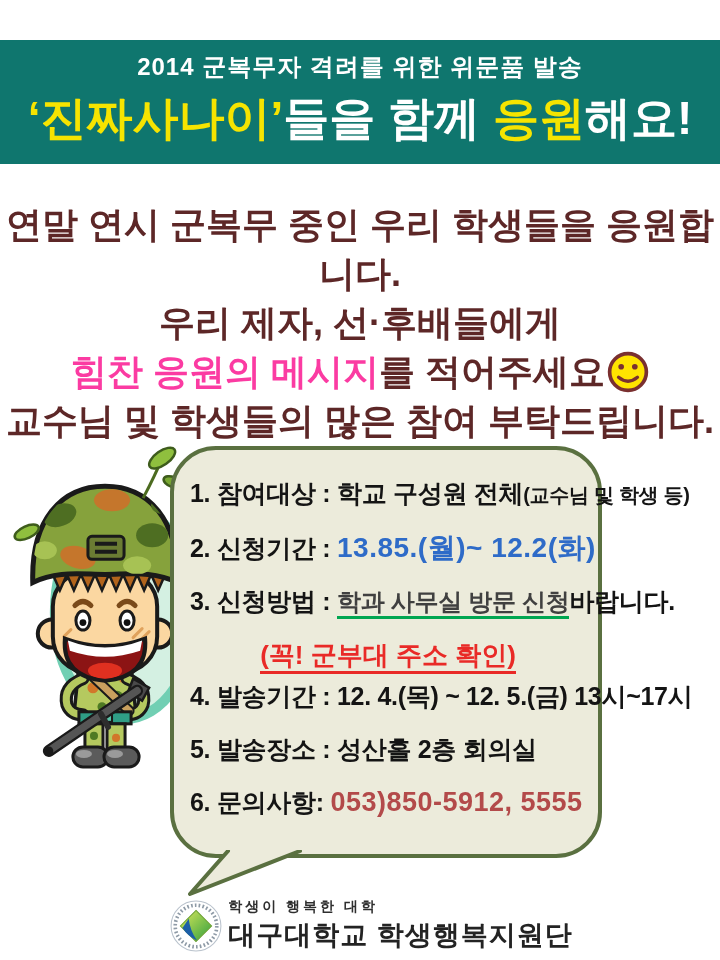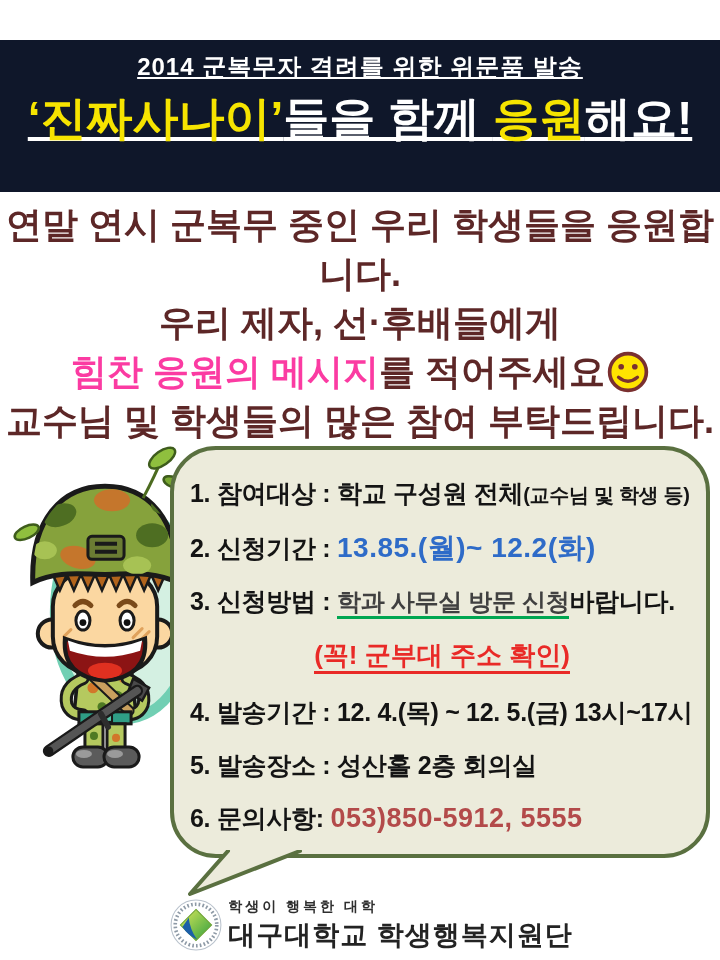--- a/index.html
+++ b/index.html
@@ -1,52 +1,52 @@
 <!DOCTYPE html>
 <html><head>
 <meta charset="utf-8">
 <style>
   * { margin:0; padding:0; box-sizing:border-box; }
   html,body { width:720px; height:960px; background:#ffffff; }
   body { font-family:"Liberation Sans","DejaVu Sans",sans-serif; }
   #poster { position:relative; width:720px; height:960px; background:#ffffff; overflow:hidden; }
 
   
-  .header { position:absolute; top:40px; left:0; width:720px; height:152px;
-            background:#0f172a; text-align:center; color:#ffffff;text-decoration:underline; }
+  .header { position:absolute; top:40px; left:0; width:720px; height:124px;
+            background:#0f766e; text-align:center; color:#ffffff; }
   .header-sub { padding-top:11px; font-size:24px; font-weight:700; letter-spacing:1px; }
   .header-title { margin-top:5px; font-size:46px; font-weight:700; letter-spacing:0px; white-space:nowrap;text-align:center; }
   .hl-yellow { color:#f6e400; }
 
   
   .intro { position:absolute; top:200px; left:0; width:720px; text-align:center;
            color:#5d2727; font-weight:700; font-size:36px; line-height:49px; }
   .hl-pink { color:#fb3ba2; }
   .smiley { display:inline-block; width:42px; height:42px; vertical-align:-9px; margin-left:2px; }
 
   
-  .bubble { position:absolute; left:170px; top:446px; width:540px; height:412px;
+  .bubble { position:absolute; left:170px; top:446px; width:432px; height:412px;
             background:#ecebdb; border:4px solid #5a7040; border-radius:46px;
             padding:26px 12px 8px 16px; }
   .row { font-size:25px; font-weight:700; color:#141414; line-height:34px;
          margin-bottom:19px; white-space:nowrap; letter-spacing:-0.3px; }
   .v-small { font-size:20px; }
   .v-blue  { color:#2e6bc8; font-size:28px; letter-spacing:0.5px; }
   .v-green { color:#404040; font-size:24px; border-bottom:3px solid #00a651; padding-bottom:1px; }
-  .row-note { text-align:center; margin-bottom:19px; line-height:34px; }
+  .row-note { text-align:center; margin-bottom:3px; line-height:34px; }
   .v-red   { color:#e92a27; font-size:26px; font-weight:700; border-bottom:3px solid #e92a27; padding-bottom:1px; }
   .v-phone { color:#b34a4a; font-size:27px; letter-spacing:0.5px; }
   .bubble-tail { position:absolute; left:186px; top:850px; width:120px; height:48px; }
 
   
   .soldier { position:absolute; left:2px; top:440px; width:206px; height:336px; }
 
   
   .footer { position:absolute; top:898px; left:0; width:720px;
-            display:flex; align-items:flex-start; justify-content:center; padding-left:22px; }
+            display:flex; align-items:flex-end; justify-content:center; padding-left:22px; }
   .seal { width:54px; height:54px; flex:0 0 auto; }
   .footer-text { margin-left:5px; }
   .footer-tagline { font-size:14px; font-weight:700; color:#2e2e2e; letter-spacing:3px; }
   .footer-name { font-size:27px; font-weight:700; color:#232323; letter-spacing:1px; margin-top:1px; }
 </style>
 </head>
 <body>
 
 <div id="poster">
 

